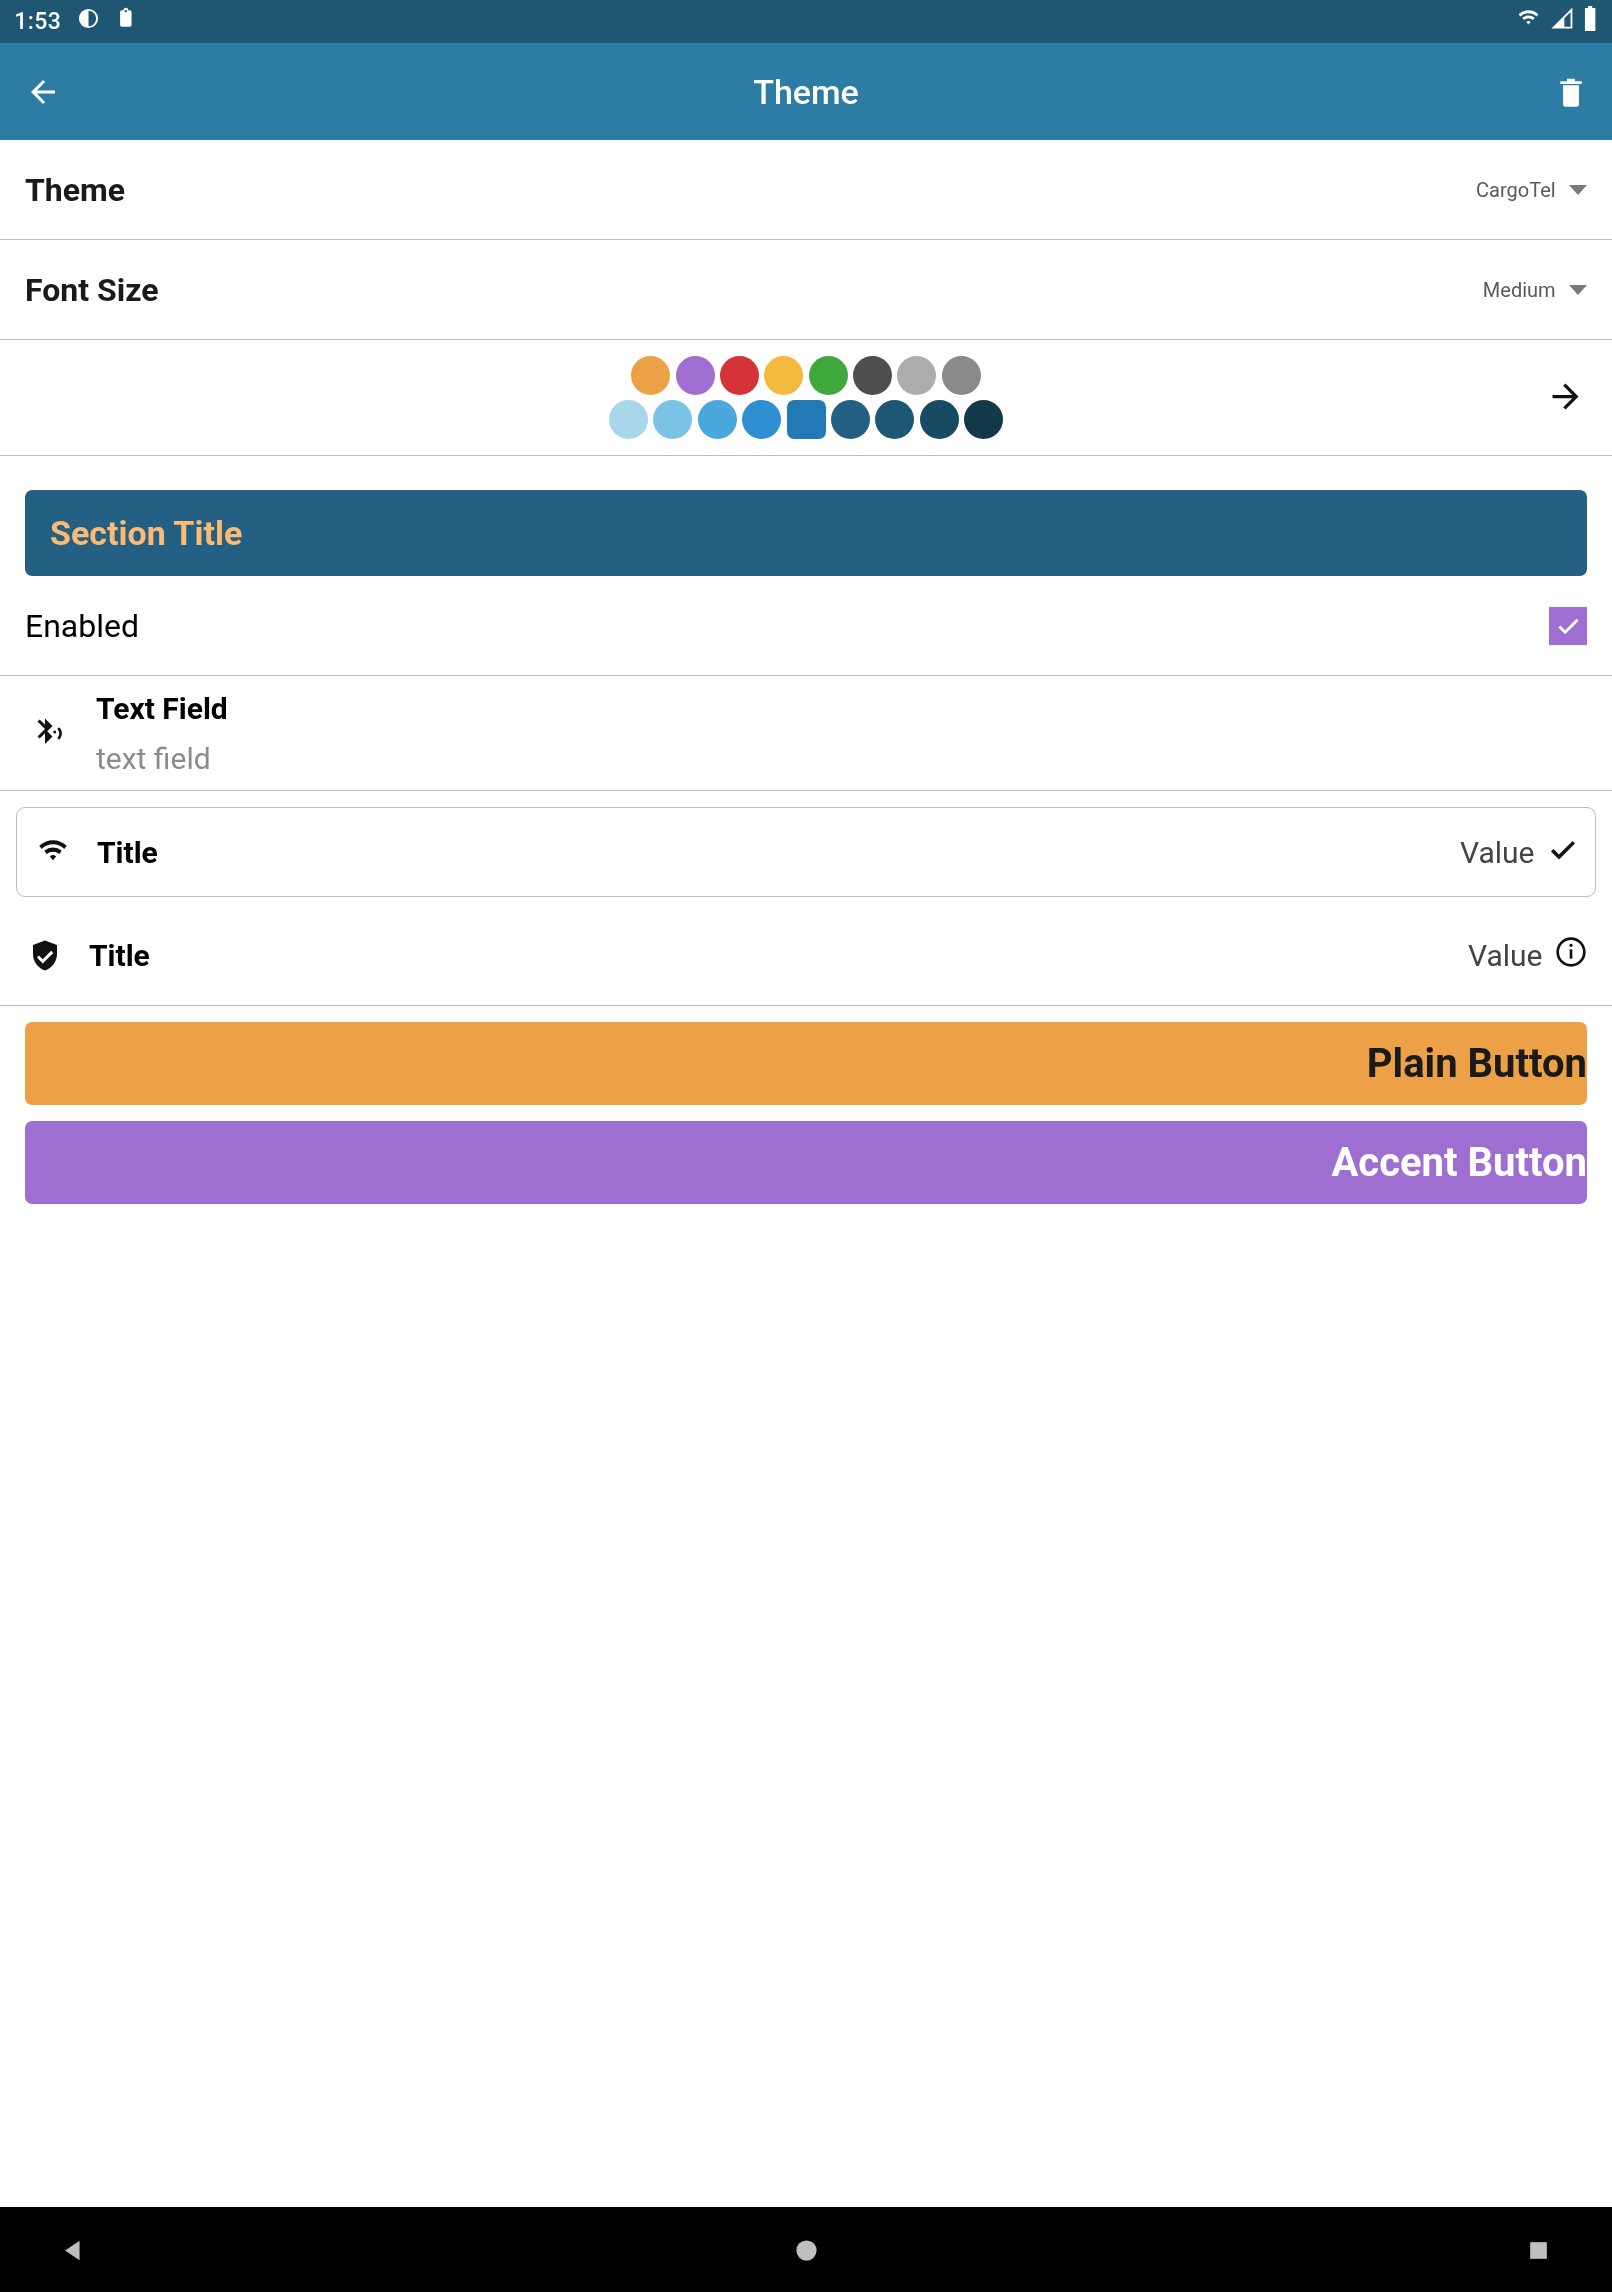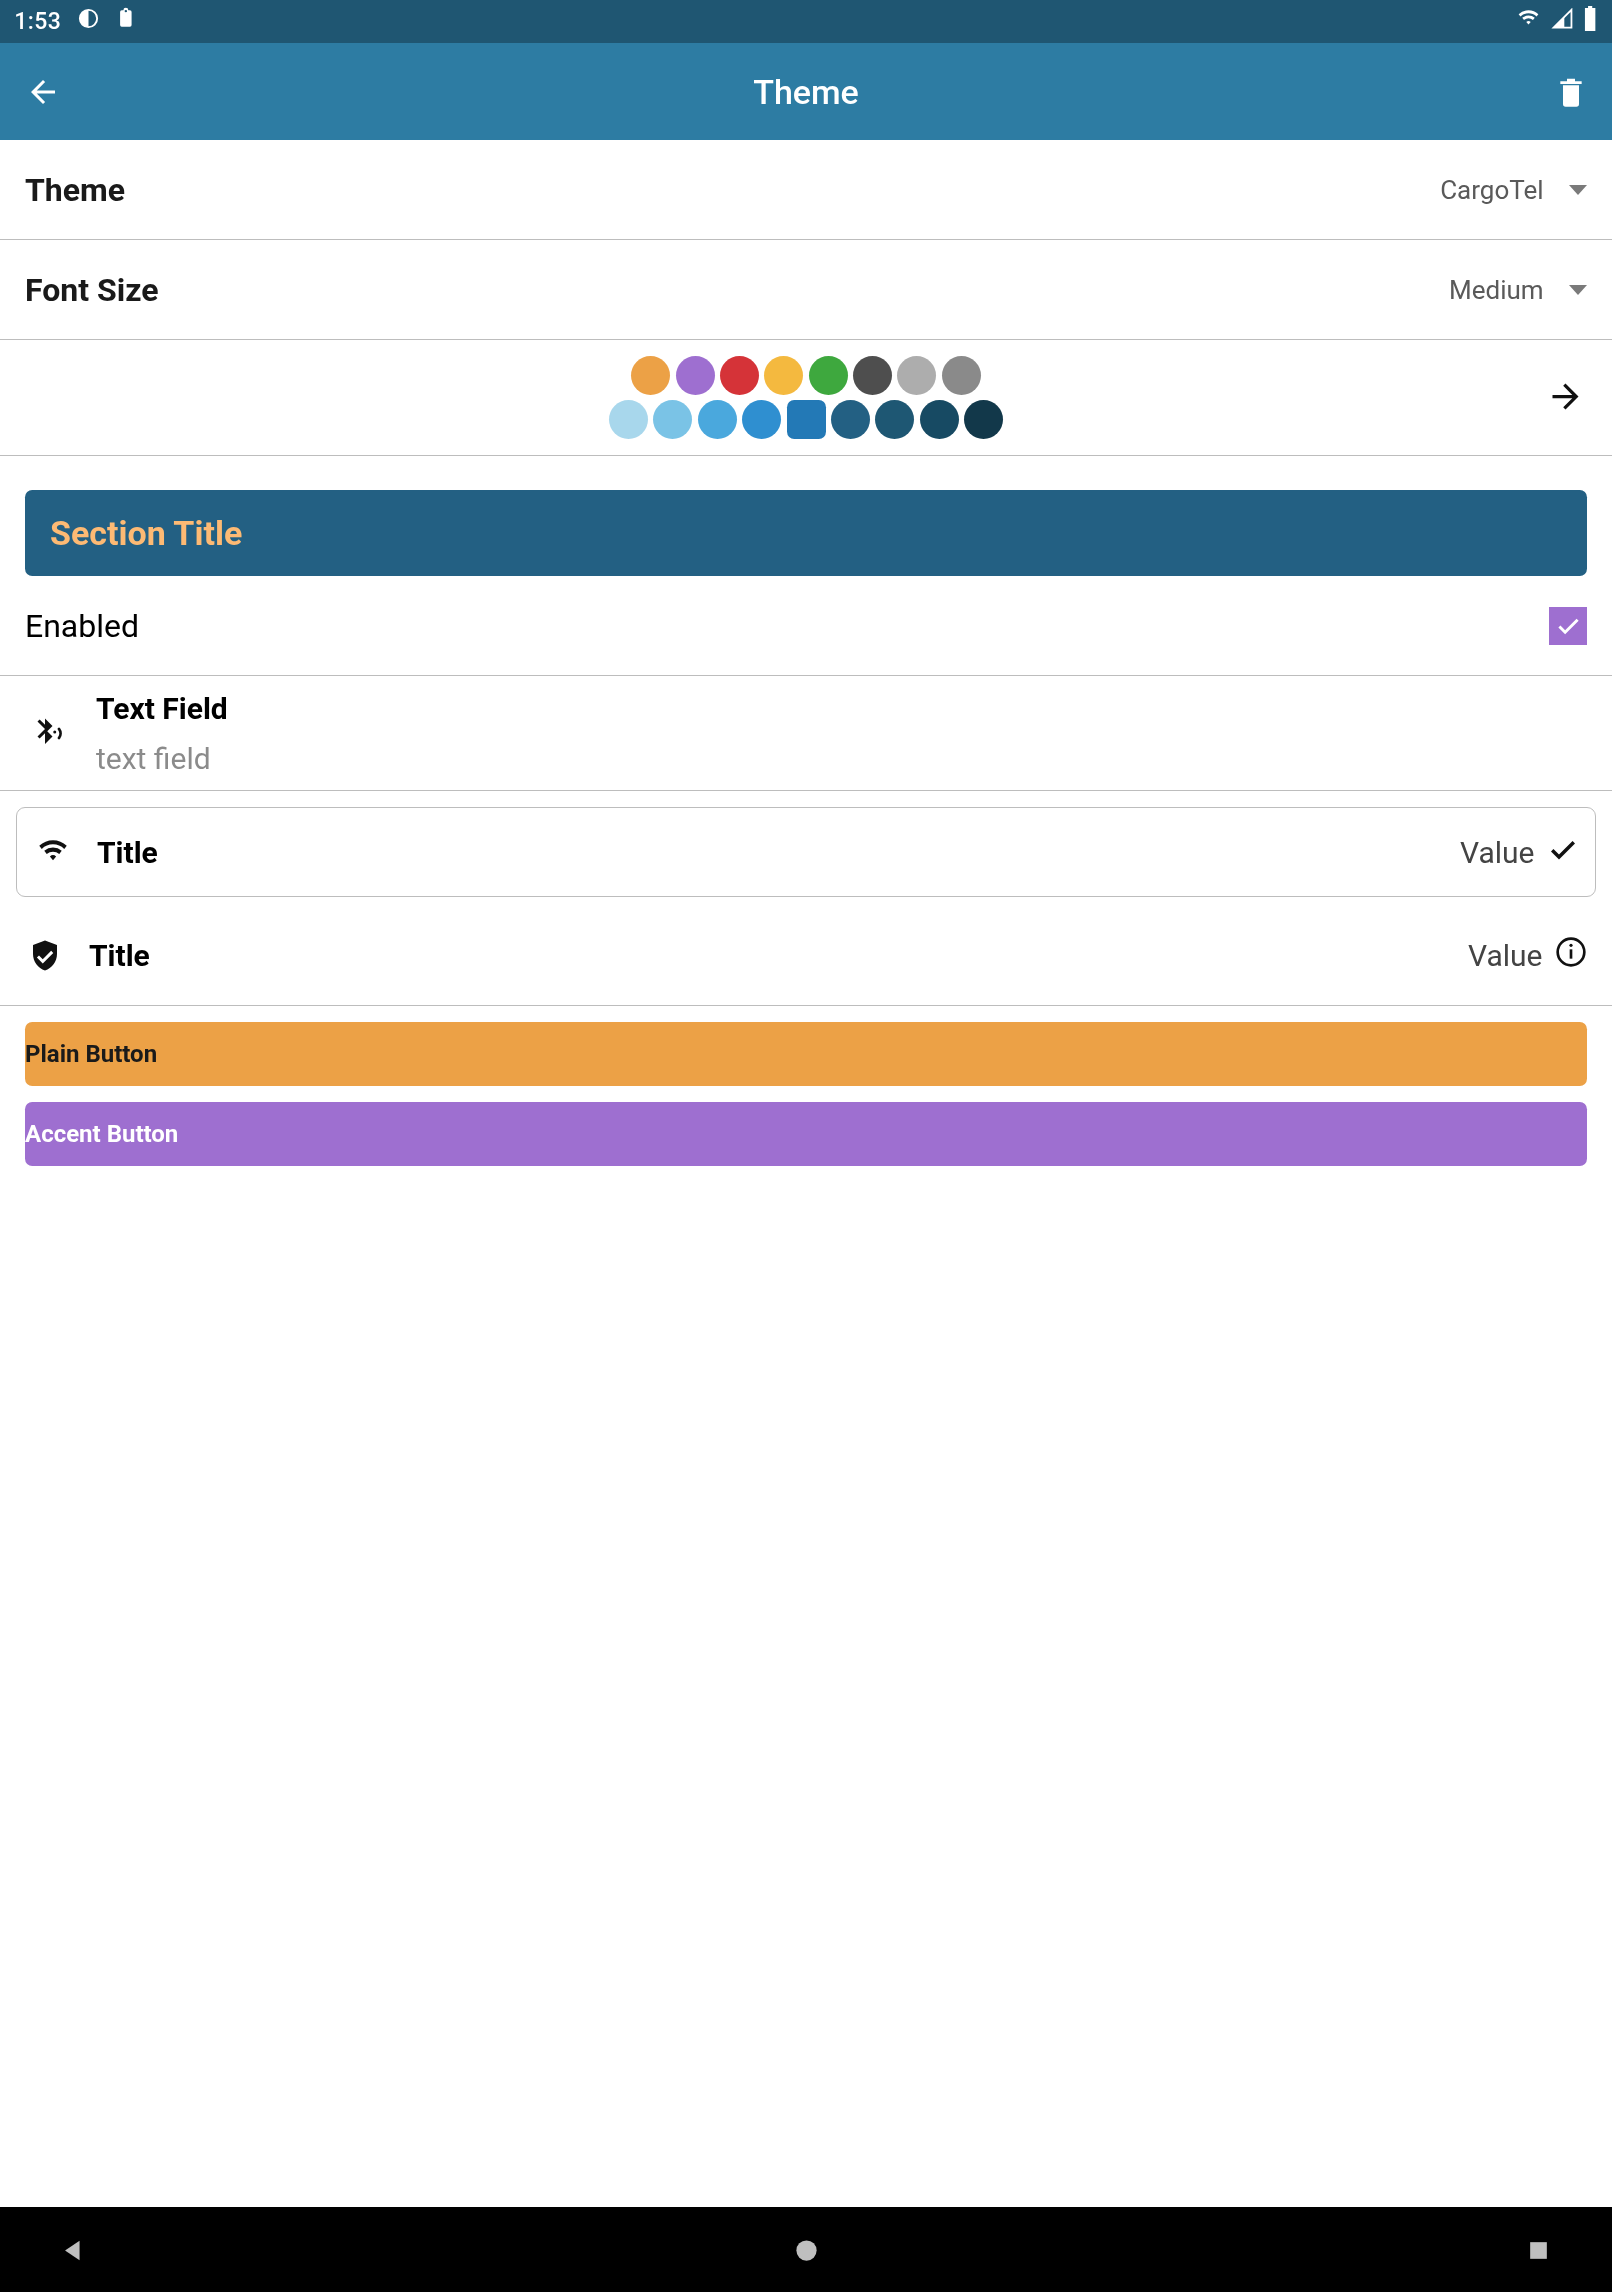--- a/index.html
+++ b/index.html
@@ -57,25 +57,25 @@
     height: 100px;
     border-bottom: 0.9px solid #bdbdbd;
   }
   .row .label {
     font-size: 32px;
     font-weight: 700;
     color: #1a1a1a;
   }
   .row .value {
     margin-left: auto;
-    font-size: 26px;
+    font-size: 20px;
     color: #5a5a5a;
     display: flex;
     align-items: center;
-    gap: 20px;
+    gap: 8px;
   }
   .dropdown-caret {
     width: 0; height: 0;
     border-left: 9px solid transparent;
     border-right: 9px solid transparent;
     border-top: 10.7px solid #7a7a7a;
     margin-left: 5.4px;
   }
 
   .color-row {
@@ -167,23 +167,23 @@
     border-bottom: 0.9px solid #bdbdbd;
     margin-top: 9px;
   }
   .plain-row .icon { width: 39px; display:flex; justify-content:center;}
   .plain-row .title { font-size: 30px; font-weight: 700; }
   .plain-row .right { margin-left: auto; display: flex; align-items: center; gap: 12.5px; font-size: 30px; color: #444; }
 
   .btn {
     display: block;
     margin: 16px 25px 0 25px;
-    text-align: left;
+    text-align: right;
     border-radius: 7.2px;
-    font-size: 24px;
+    font-size: 40px;
     font-weight: 700;
     padding: 18px 0;
     cursor: pointer;
   }
   .btn.plain { background: #eca146; color: #1a1a1a; }
   .btn.accent { background: #9e6fd0; color: #ffffff; }
 
   .nav-bar {
     height: 86px;
     background: #000;

